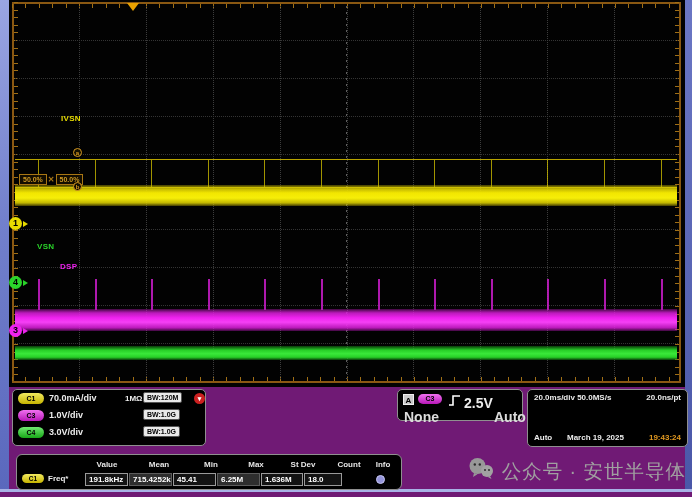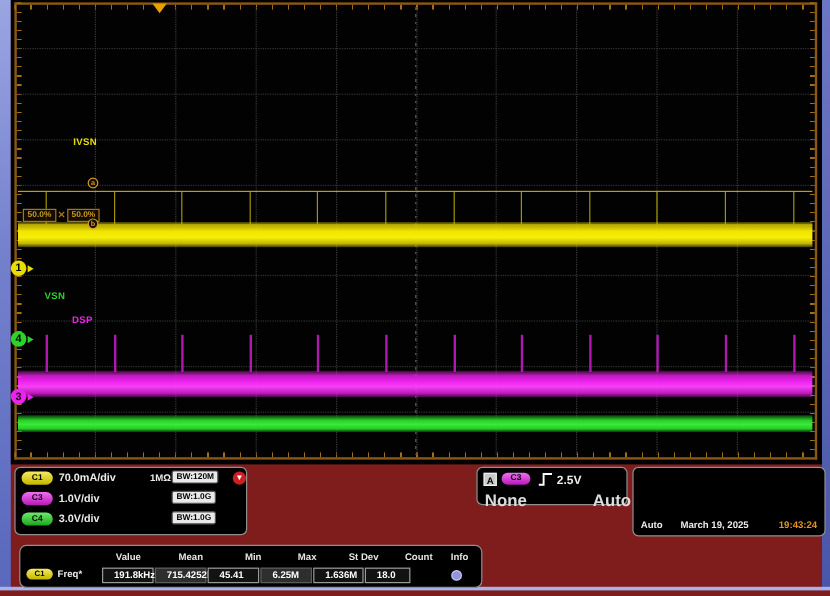--- a/index.html
+++ b/index.html
@@ -1,17 +1,17 @@
 <!DOCTYPE html>
 <html><head>
 <meta charset="utf-8">
 <style>
   * { margin:0; padding:0; box-sizing:border-box; }
   body { background:#000; font-family:"Liberation Sans", sans-serif; }
-  .stage { position:relative; width:692px; height:497px; background:#7f1d1d; overflow:hidden;
+  .stage { position:relative; width:692px; height:497px; background:#701a75; overflow:hidden;
            font-family:"Liberation Sans", sans-serif; }
 
   
   .top-line   { position:absolute; left:0; top:0; width:692px; height:2px; background:#2a3468; }
   .left-bar   { position:absolute; left:0; top:0; width:9px; height:491px;
                 background:linear-gradient(180deg,#9aa5e2 0%,#7280cc 45%,#5a68bd 100%); }
   .right-bar  { position:absolute; left:685px; top:0; width:7px; height:491px;
                 background:linear-gradient(180deg,#6b77c4,#4a57a8); }
   .bottom-strip { position:absolute; left:0; top:489px; width:692px; height:3px; background:#a8b2e6; }
 
@@ -101,41 +101,41 @@
   .cur-val { position:absolute; left:34px; width:54px; height:13px; background:#0c0c0c;
              border:1px solid #c2c2c2; color:#fff; font-size:8.5px; font-weight:bold;
              line-height:12px; padding-left:3px; }
 
   .a-badge { position:absolute; left:5px; top:4px; width:11px; height:11px; background:#c9c9c9;
              color:#000; font-size:8px; font-weight:bold; text-align:center; line-height:11px;
              border:1px solid #eee; }
   .trig-pill { left:20px; top:4px; width:24px; height:10px; font-size:7px; line-height:10px;
                background:linear-gradient(180deg,#f070f0,#b818b8); }
   .slope-icon { position:absolute; left:50px; top:3px; }
-  .trig-level { left:66px; top:5px; font-size:10px; }
+  .trig-level { left:66px; top:5px; font-size:14px; }
   .trig-row2 { top:19px; font-size:14px; color:#dcdcdc; }
 
   .hor-row { position:absolute; left:6px; right:6px; height:13px; }
   .hl { position:absolute; left:0; font-size:8px; font-weight:bold; color:#ececec; white-space:nowrap; }
   .hr { position:absolute; right:0; font-size:8px; font-weight:bold; color:#ececec; white-space:nowrap; }
   .stopped { color:#e03030; }
   .time-txt { color:#e09820; }
   .seq-icon { position:absolute; right:2px; top:0; width:8px; height:12px; }
   .seq-bar { position:absolute; left:2.5px; top:0; width:3px; height:7px; background:#e8d800; }
   .seq-tri { position:absolute; left:0; top:7px; width:0; height:0;
              border-left:4px solid transparent; border-right:4px solid transparent;
              border-top:5px solid #e8d800; }
 
   
   .th { position:absolute; top:5px; transform:translateX(-50%); font-size:8px; font-weight:bold; color:#e6e6e6; }
   .meas-pill { left:5px; top:19px; width:22px; height:9px; font-size:6.5px; line-height:9px;
                background:linear-gradient(180deg,#f2ea60,#c6b400); }
   .meas-name { left:31px; top:19px; font-size:8px; }
   .cell { position:absolute; top:18px; height:13px; background:#131313; border:1px solid #9a9a9a;
-          color:#fff; font-size:8px; font-weight:bold; line-height:11px; padding-left:9px; }
+          color:#fff; font-size:8px; font-weight:bold; line-height:11px; padding-left:3px; }
   .cell-alt { background:#2e2e2e; border-color:#5c5c5c; }
   .info-icon { position:absolute; left:359px; top:20px; width:9px; height:9px; border-radius:50%;
                background:#9494da; border:1px solid #c6c6f2; }
 
   
   .watermark { position:absolute; right:6px; top:452px; height:38px; display:flex; align-items:center;
                gap:7px; color:#a0a0a0; font-size:19.5px; letter-spacing:1px; }
 </style>
 </head>
 <body>
@@ -263,20 +263,24 @@
       <svg width="13" height="13" viewBox="0 0 13 13">
           <polyline points="1,11 5,11 5,2 12,2" fill="none" stroke="#fff" stroke-width="1.6"></polyline>
         </svg>
     </span>
     <span class="row-txt trig-level">2.5V</span>
     <span class="row-txt trig-row2" style="left:6px">None</span>
     <span class="row-txt trig-row2" style="left:96px">Auto</span>
   </div>
 
   <div class="rbox box-hor">
+    <div class="hor-row" style="top:3px">
+      <span class="hl">20.0ms/div 50.0MS/s</span>
+      <span class="hr">20.0ns/pt</span>
+    </div>
     <div class="hor-row" style="top:43px">
       <span class="hl">Auto</span>
       <span class="hl" style="left:33px">March 19, 2025</span>
       <span class="hr time-txt">19:43:24</span>
     </div>
   </div>
 
   <div class="rbox box-meas">
     <span class="th" style="left:90px">Value</span>
     <span class="th" style="left:142px">Mean</span>
@@ -290,13 +294,28 @@
     <span class="row-txt meas-name">Freq*</span>
     <span class="cell" style="left:68px;width:43px">191.8kHz</span>
     <span class="cell cell-alt" style="left:112px;width:43px">715.4252k</span>
     <span class="cell" style="left:156px;width:43px">45.41</span>
     <span class="cell cell-alt" style="left:200px;width:43px">6.25M</span>
     <span class="cell" style="left:244px;width:42px">1.636M</span>
     <span class="cell" style="left:287px;width:38px">18.0</span>
     <span class="info-icon"></span>
   </div>
 
+  <div class="watermark">
+    <span>
+      <svg width="27" height="23" viewBox="0 0 27 23">
+        <circle cx="9.5" cy="9" r="8" fill="#989898"></circle>
+        <path d="M6 16 L5 20 L9.5 17.3 Z" fill="#989898"></path>
+        <circle cx="19" cy="14" r="6" fill="#a2a2a2"></circle>
+        <path d="M22 19 L23.5 22 L19.5 19.8 Z" fill="#a2a2a2"></path>
+        <circle cx="6.8" cy="7.5" r="1.2" fill="#2c2c2c"></circle>
+        <circle cx="11.8" cy="7.5" r="1.2" fill="#2c2c2c"></circle>
+        <circle cx="17" cy="13" r="1" fill="#2c2c2c"></circle>
+        <circle cx="21" cy="13" r="1" fill="#2c2c2c"></circle>
+      </svg>
+    </span>
+    <span>公众号 · 安世半导体</span>
+  </div>
 </div>
 
 </body></html>

